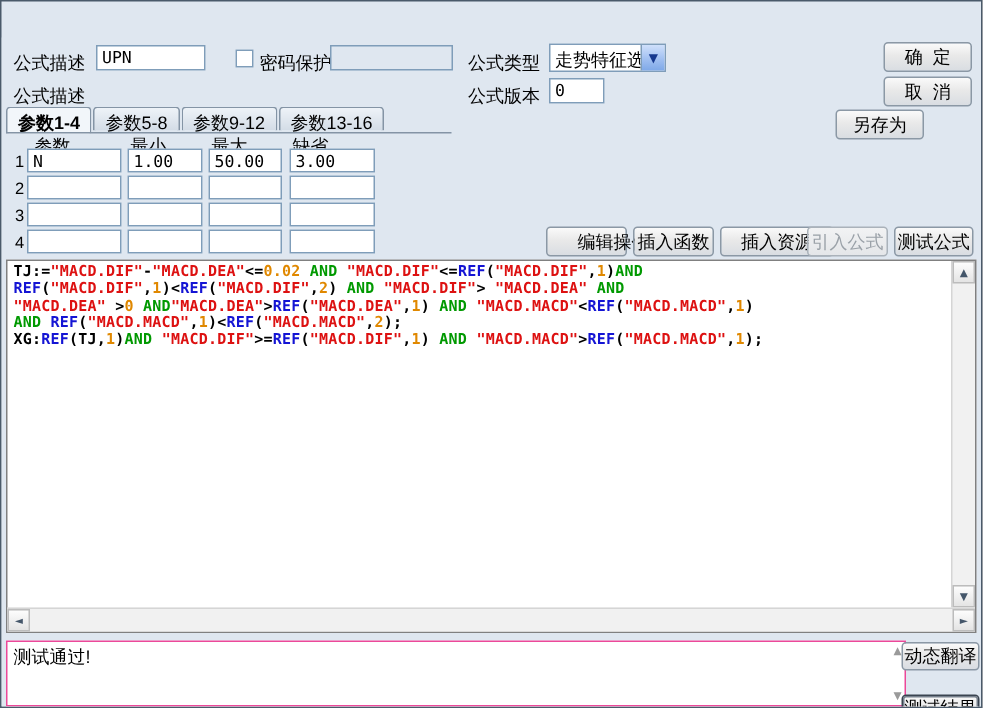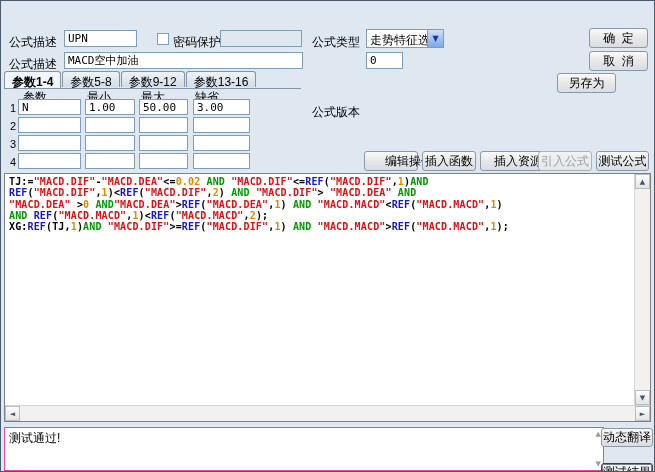--- a/index.html
+++ b/index.html
@@ -103,22 +103,21 @@
     <div class="combo" style="left:365px;top:4px;width:78px;height:19px;">
       <span class="val">走势特征选股</span>
       <span class="drop">▼</span>
     </div>
 
     <div class="btn" style="left:588px;top:3px;width:59px;height:20px;">确  定</div>
     <div class="btn" style="left:588px;top:26px;width:59px;height:20px;">取  消</div>
     <div class="btn" style="left:556px;top:48px;width:59px;height:20px;">另存为</div>
 
     <span class="lbl" style="left:8px;top:31px;">公式描述</span>
-    <input class="txt" style="left: 63px; top: 27px; width: 239px; height: 17px;" value="MACD空中加油">
-    <span class="lbl" style="left:311px;top:31px;margin-top:48px;">公式版本</span>
+    <span class="lbl" style="left:311px;top:31px;">公式版本</span>
     <input class="txt" style="left: 365px; top: 27px; width: 37px; height: 17px;" value="0">
 
     <div class="tabs">
       <span class="tab active">参数1-4</span>
       <span class="tab">参数5-8</span>
       <span class="tab">参数9-12</span>
       <span class="tab">参数13-16</span>
     </div>
     <div class="tabline"></div>
 

